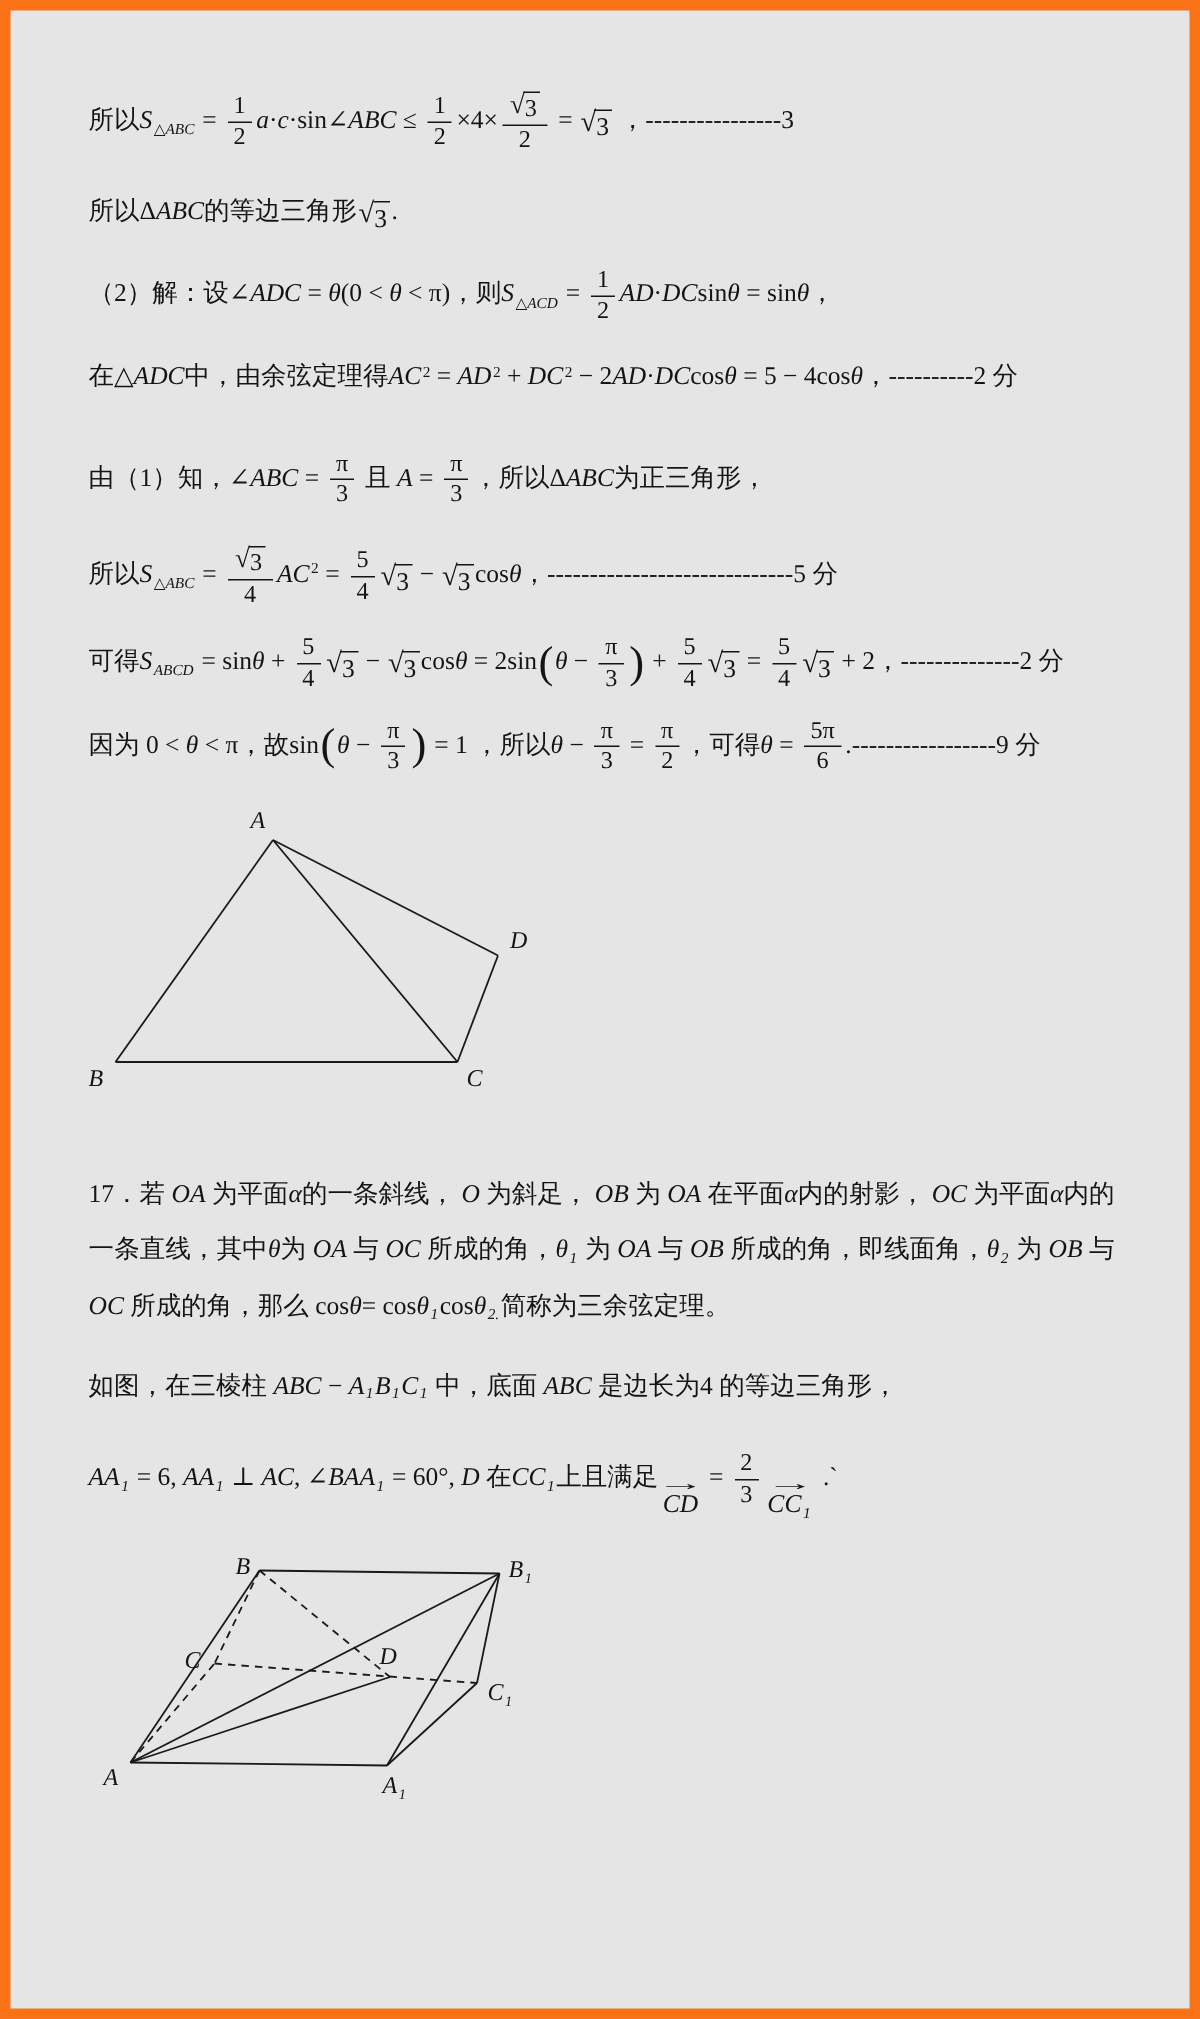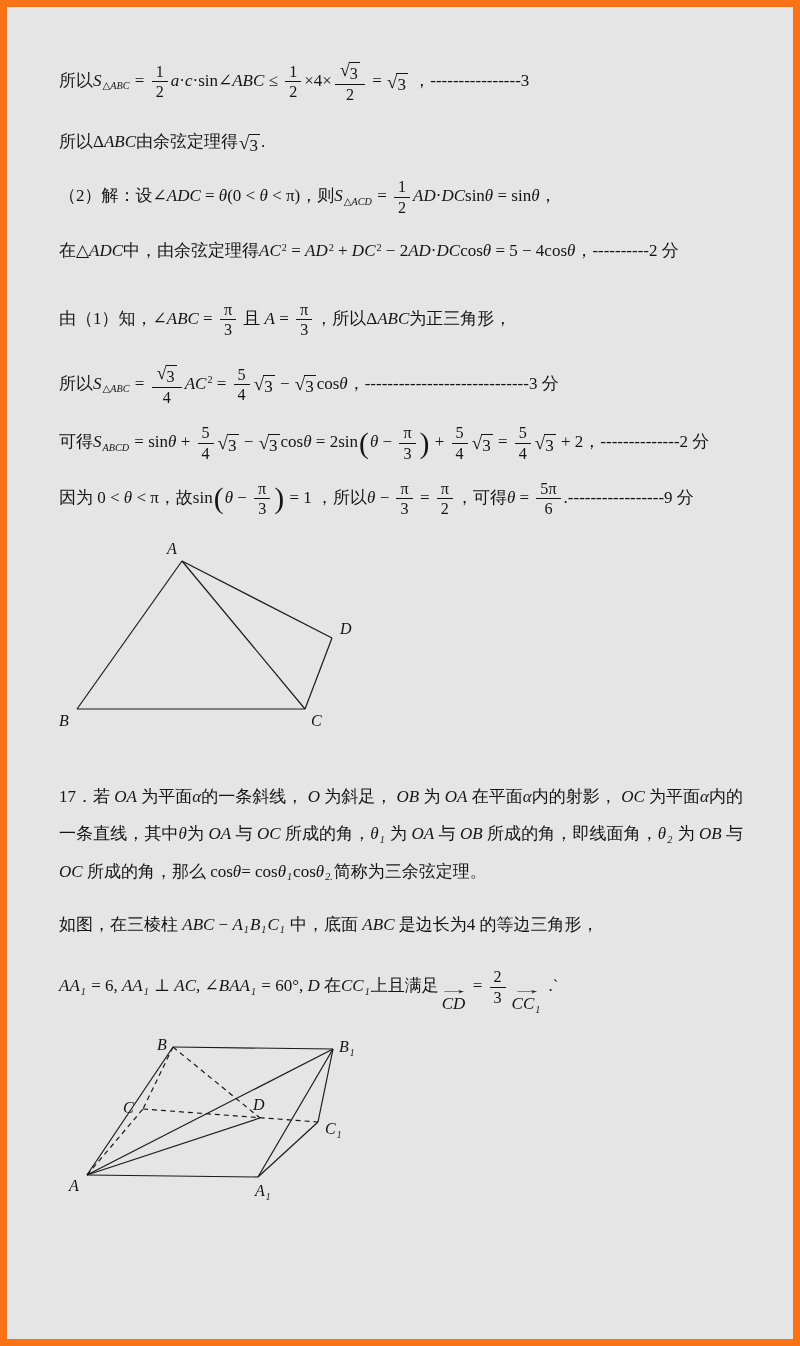--- a/index.html
+++ b/index.html
@@ -43,21 +43,21 @@
         </span><span class="m-txt">×4×</span><span class="m-frac">
           <span class="num"><span class="m-sqrt">
               <span class="rad">√</span>
               <span class="sbody"><span class="m-txt">3</span></span>
             </span></span>
           <span class="den"><span class="m-txt">2</span></span>
         </span><span class="m-txt"> = </span><span class="m-sqrt">
           <span class="rad">√</span>
           <span class="sbody"><span class="m-txt">3</span></span>
         </span><span class="m-txt"> ，----------------3</span></div>
-    <div class="math-line" style="margin-top:24px"><span class="m-txt">所以Δ</span><span class="m-it">ABC</span><span class="m-txt">由余弦定理得</span><span class="m-sqrt">
+    <div class="math-line" style="margin-top:24px"><span class="m-txt">所以Δ</span><span class="m-it">ABC</span><span class="m-txt">的等边三角形</span><span class="m-sqrt">
           <span class="rad">√</span>
           <span class="sbody"><span class="m-txt">3</span></span>
         </span><span class="m-txt">.</span></div>
     <div class="math-line" style="margin-top:20px"><span class="m-txt">（2）解：设∠</span><span class="m-it">ADC</span><span class="m-txt"> = </span><span class="m-it">θ</span><span class="m-txt">(0 &lt; </span><span class="m-it">θ</span><span class="m-txt"> &lt; π)，则</span><span class="m-it">S</span><span class="m-sub">△ACD</span><span class="m-txt"> = </span><span class="m-frac">
           <span class="num"><span class="m-txt">1</span></span>
           <span class="den"><span class="m-txt">2</span></span>
         </span><span class="m-it">AD</span><span class="m-txt">·</span><span class="m-it">DC</span><span class="m-txt">sin</span><span class="m-it">θ</span><span class="m-txt"> = sin</span><span class="m-it">θ</span><span class="m-txt">，</span></div>
     <div class="math-line" style="margin-top:20px"><span class="m-txt">在△</span><span class="m-it">ADC</span><span class="m-txt">中，由余弦定理得</span><span class="m-it">AC</span><span class="m-sup">2</span><span class="m-txt"> = </span><span class="m-it">AD</span><span class="m-sup">2</span><span class="m-txt"> + </span><span class="m-it">DC</span><span class="m-sup">2</span><span class="m-txt"> − 2</span><span class="m-it">AD</span><span class="m-txt">·</span><span class="m-it">DC</span><span class="m-txt">cos</span><span class="m-it">θ</span><span class="m-txt"> = 5 − 4cos</span><span class="m-it">θ</span><span class="m-txt">，----------2 分</span></div>
     <div class="math-line" style="margin-top:34px"><span class="m-txt">由（1）知，∠</span><span class="m-it">ABC</span><span class="m-txt"> = </span><span class="m-frac">
           <span class="num"><span class="m-txt">π</span></span>
@@ -74,21 +74,21 @@
           <span class="den"><span class="m-txt">4</span></span>
         </span><span class="m-it">AC</span><span class="m-sup">2</span><span class="m-txt"> = </span><span class="m-frac">
           <span class="num"><span class="m-txt">5</span></span>
           <span class="den"><span class="m-txt">4</span></span>
         </span><span class="m-sqrt">
           <span class="rad">√</span>
           <span class="sbody"><span class="m-txt">3</span></span>
         </span><span class="m-txt"> − </span><span class="m-sqrt">
           <span class="rad">√</span>
           <span class="sbody"><span class="m-txt">3</span></span>
-        </span><span class="m-txt">cos</span><span class="m-it">θ</span><span class="m-txt">，-----------------------------3 分</span></div>
+        </span><span class="m-txt">cos</span><span class="m-it">θ</span><span class="m-txt">，-----------------------------5 分</span></div>
     <div class="math-line"><span class="m-txt">可得</span><span class="m-it">S</span><span class="m-sub">ABCD</span><span class="m-txt"> = sin</span><span class="m-it">θ</span><span class="m-txt"> + </span><span class="m-frac">
           <span class="num"><span class="m-txt">5</span></span>
           <span class="den"><span class="m-txt">4</span></span>
         </span><span class="m-sqrt">
           <span class="rad">√</span>
           <span class="sbody"><span class="m-txt">3</span></span>
         </span><span class="m-txt"> − </span><span class="m-sqrt">
           <span class="rad">√</span>
           <span class="sbody"><span class="m-txt">3</span></span>
         </span><span class="m-txt">cos</span><span class="m-it">θ</span><span class="m-txt"> = 2sin</span><span class="m-bp">(</span><span class="m-pbody"><span class="m-it">θ</span><span class="m-txt"> − </span><span class="m-frac">

